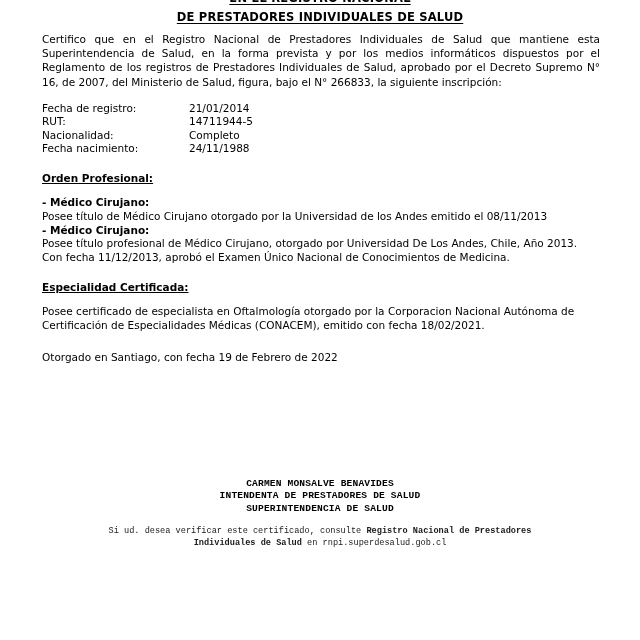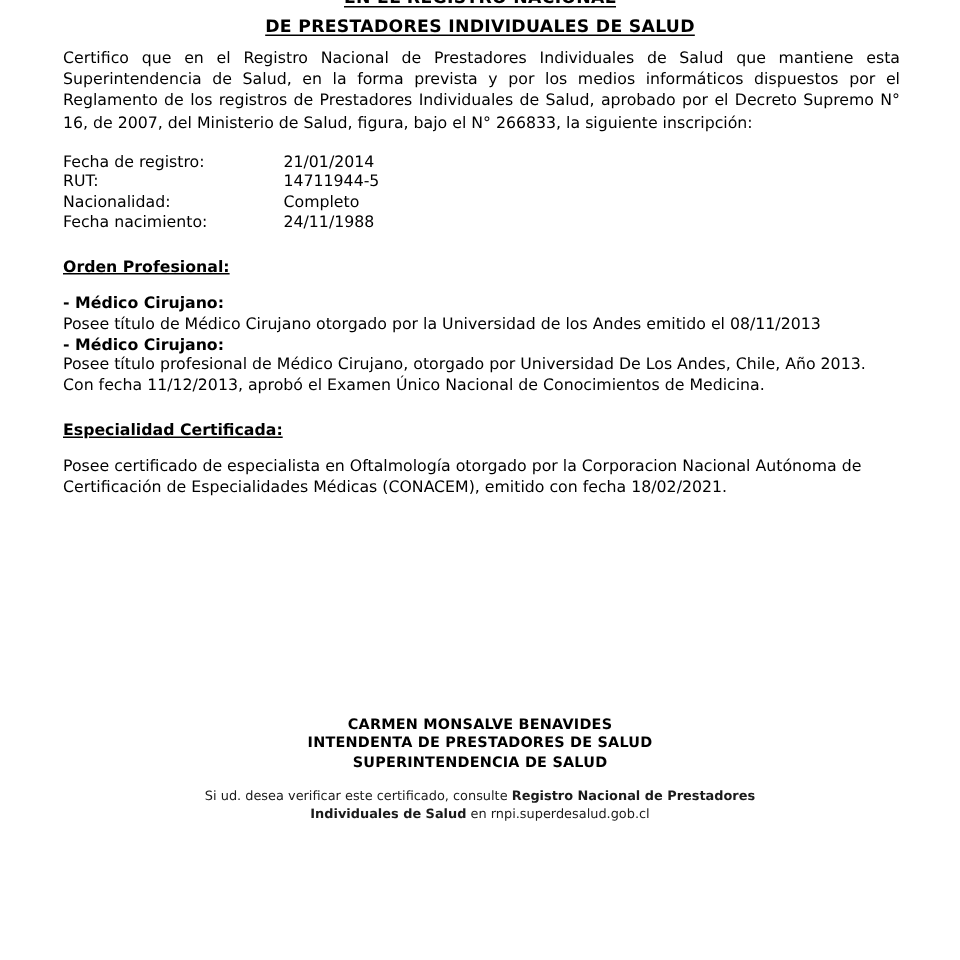--- a/index.html
+++ b/index.html
@@ -112,20 +112,21 @@
     height: 86px;
   }
 
   
   .footer {
     position: absolute;
     left: 0;
     top: 478px;
     width: 640px;
     text-align: center;
+    font-family: Liberation Mono, monospace;
   }
   .footer-name {
     font-size: 9.6px;
     font-weight: bold;
     line-height: 12.4px;
     letter-spacing: 0.15px;
   }
   .verify {
     margin-top: 11px;
     font-size: 8.6px;
@@ -184,20 +185,21 @@
     </div>
 
     <div class="section">
       <p class="section-heading">Especialidad Certificada:</p>
 
       <div class="entry">
         <p class="entry-body">Posee certificado de especialista en Oftalmología otorgado por la Corporacion Nacional Autónoma de Certificación de Especialidades Médicas (CONACEM), emitido con fecha 18/02/2021.</p>
       </div>
     </div>
 
+    <p class="granted">Otorgado en Santiago, con fecha 19 de Febrero de 2022</p>
 
   </div>
 
   <div class="sig-area">
 
     
 
     
 
   </div>

